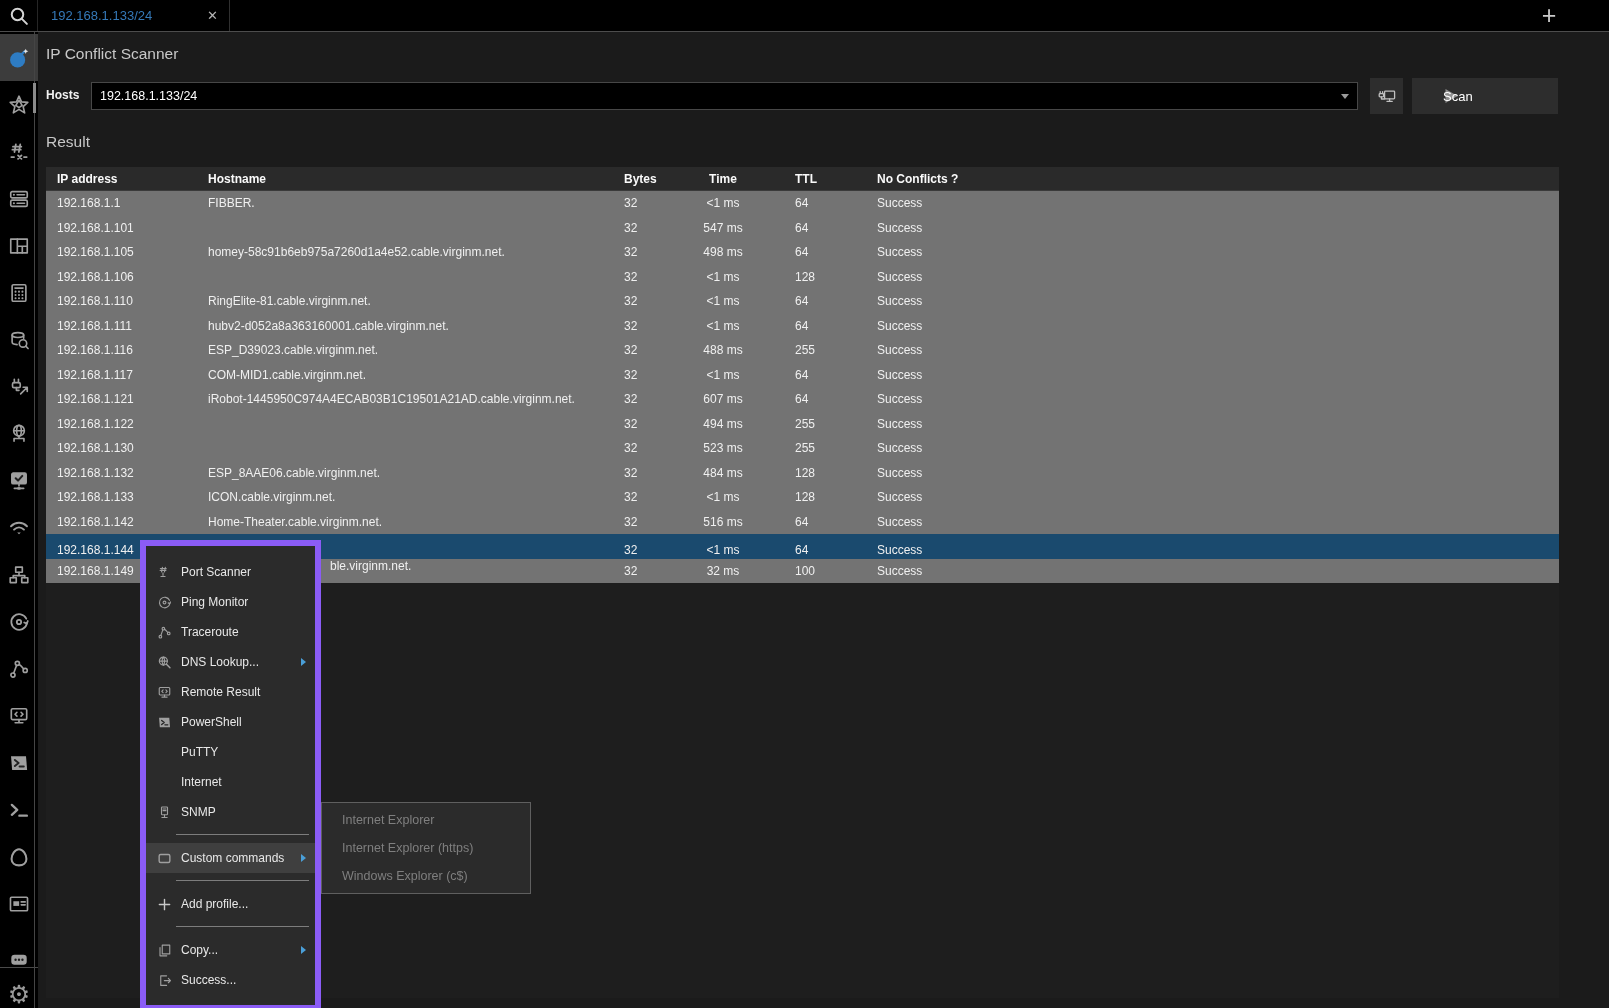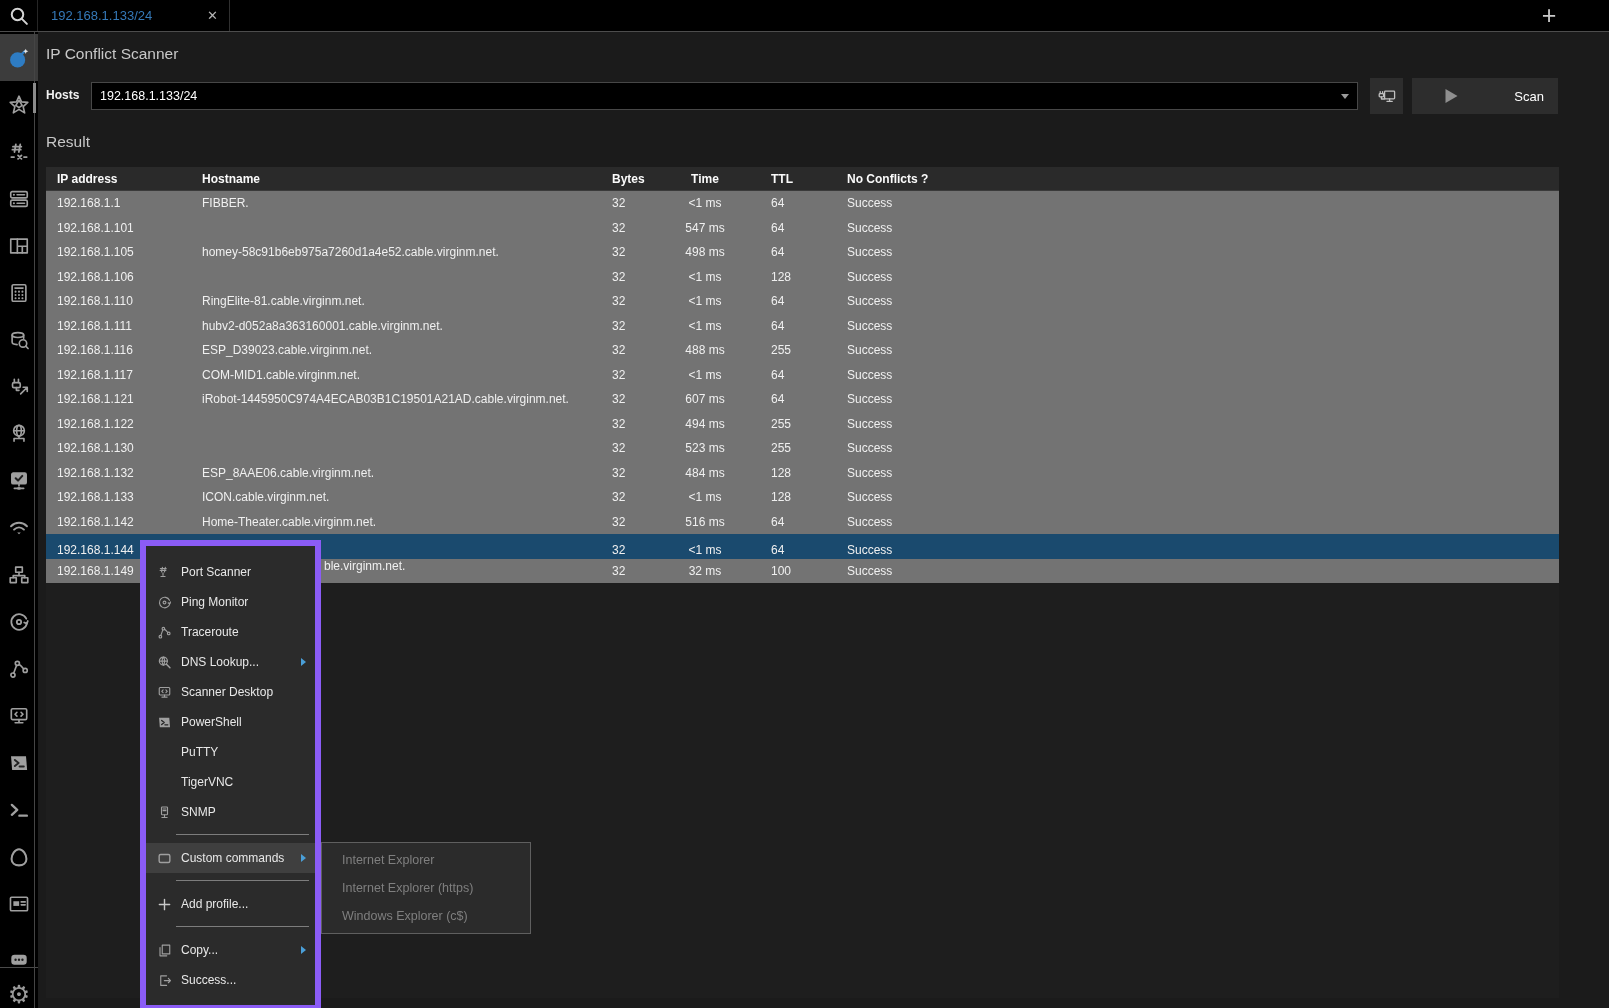--- a/index.html
+++ b/index.html
@@ -50,27 +50,27 @@
                  font-family:"Liberation Sans", sans-serif; outline:none; }
   .combo-caret { position:absolute; right:9px; top:12px; width:0; height:0;
                  border-left:4px solid transparent; border-right:4px solid transparent;
                  border-top:5px solid #9a9a9a; }
   .profile-btn { position:absolute; left:1332px; top:46px; width:33px; height:36px;
                  background:#2d2d2d; display:flex; align-items:center; justify-content:center; }
   .profile-btn svg { width:20px; height:20px; }
   .scan-btn { position:absolute; left:1374px; top:46px; width:146px; height:36px;
               background:#2d2d2d; display:flex; align-items:center; }
   .scan-btn svg { width:15px; height:16px; margin-left:16px; }
-  .scan-label { flex:1; text-align:right; color:#fff; font-size:13px; margin-right:14px; }
+  .scan-label { flex:1; text-align:left; color:#fff; font-size:13px; margin-right:14px; }
   .result-label { position:absolute; left:8px; top:101px; font-size:15.5px; color:#c8c8c8; }
 
   
   .table { position:absolute; left:8px; top:135px; width:1513px; bottom:10px; background:#1e1e1e; }
   .tgrid { display:grid; grid-template-columns:145px 410px 61px 64px 110px 1fr;
-           padding-left:11px; align-items:center; }
+           padding-left:11px; align-items:center;gap:6px; }
   .thead { height:24px; background:#2a2a2a; border-bottom:1px solid #3a3a3a;
            font-size:12px; font-weight:bold; color:#fafafa; }
   .trow { height:24.5px; background:#737373; font-size:12px; color:#f0f0f0; }
   .trow.selected { background:#1a4a6e; }
   .cell { white-space:nowrap; overflow:hidden; }
   .c-time { text-align:center; }
   .c-ttl { padding-left:34px; }
   .c-host.indent { padding-left:122px;margin-top:32px; }
 
   
@@ -82,21 +82,21 @@
   .m-icn { width:15px; height:15px; flex:0 0 15px; }
   .m-label { margin-left:9px; font-size:12px; color:#e8e8e8; }
   .m-arrow { margin-left:auto; margin-right:9px; width:0; height:0;
              border-top:4px solid transparent; border-bottom:4px solid transparent;
              border-left:5px solid #4a9fd8; }
   .menu-sep { height:16px; position:relative; }
   .menu-sep::after { content:""; position:absolute; left:30px; right:6px; top:7px;
                      height:1px; background:#7d7d7d; }
 
   
-  .sub-menu { position:absolute; left:321px; top:842px; width:210px; height:92px;
+  .sub-menu { position:absolute; left:321px; top:802px; width:210px; height:92px;
               background:#2b2b2b; border:1px solid #5f5f5f; z-index:21; padding-top:3px; }
   .sub-item { height:28px; display:flex; align-items:center; padding-left:20px;
               font-size:12.5px; color:#7f7f7f; }
 </style>
 </head>
 <body>
 
 <div class="topbar">
   <div class="search-btn">
     <span style="width:20px;height:20px;display:block;"><svg viewBox="0 0 16 16" width="100%" height="100%" fill="none" stroke="#d4d4d4" stroke-width="1.6" stroke-linecap="round">
@@ -476,37 +476,37 @@
         </svg></span>
       <span class="m-label">DNS Lookup...</span>
       <span class="m-arrow"></span>
     </div>
     <div class="menu-item">
       <span class="m-icn"><svg viewBox="0 0 16 16" width="100%" height="100%" fill="none" stroke="#9f9f9f" stroke-width="1.2" stroke-linecap="round" stroke-linejoin="round">
           <rect x="2.4" y="2.7" width="11.2" height="7.9" rx="1"></rect>
           <path d="M6.5 5.3 L5.1 6.7 6.5 8.1 M9.5 5.3 L10.9 6.7 9.5 8.1"></path>
           <path d="M8 10.6 V12.4 M5.2 12.9 H10.8"></path>
         </svg></span>
-      <span class="m-label">Scanner Desktop</span>
+      <span class="m-label">Remote Result</span>
     </div>
     <div class="menu-item">
       <span class="m-icn"><svg viewBox="0 0 16 16" width="100%" height="100%">
           <path d="M2.2 3 H13.1 L13.9 13 H3 Z" fill="#9f9f9f"></path>
           <path d="M5 5.8 L7.7 8 5 10.2" stroke="#242424" stroke-width="1.4" fill="none" stroke-linecap="round" stroke-linejoin="round"></path>
           <path d="M8.4 10.5 H11.5" stroke="#242424" stroke-width="1.4" stroke-linecap="round"></path>
         </svg></span>
       <span class="m-label">PowerShell</span>
     </div>
     <div class="menu-item">
       <span class="m-icn"></span>
       <span class="m-label">PuTTY</span>
     </div>
     <div class="menu-item">
       <span class="m-icn"></span>
-      <span class="m-label">TigerVNC</span>
+      <span class="m-label">Internet</span>
     </div>
     <div class="menu-item">
       <span class="m-icn"><svg viewBox="0 0 16 16" width="100%" height="100%" fill="none" stroke="#9f9f9f" stroke-width="1.2" stroke-linecap="round" stroke-linejoin="round">
           <rect x="4.8" y="2.1" width="6.4" height="8.3" rx=".8"></rect>
           <path d="M6.4 4.2 H9.6 M6.4 6 H9.6"></path>
           <path d="M8 10.4 V12.7 M5.2 13.3 H10.8"></path>
         </svg></span>
       <span class="m-label">SNMP</span>
     </div>
     <div class="menu-sep"></div>

